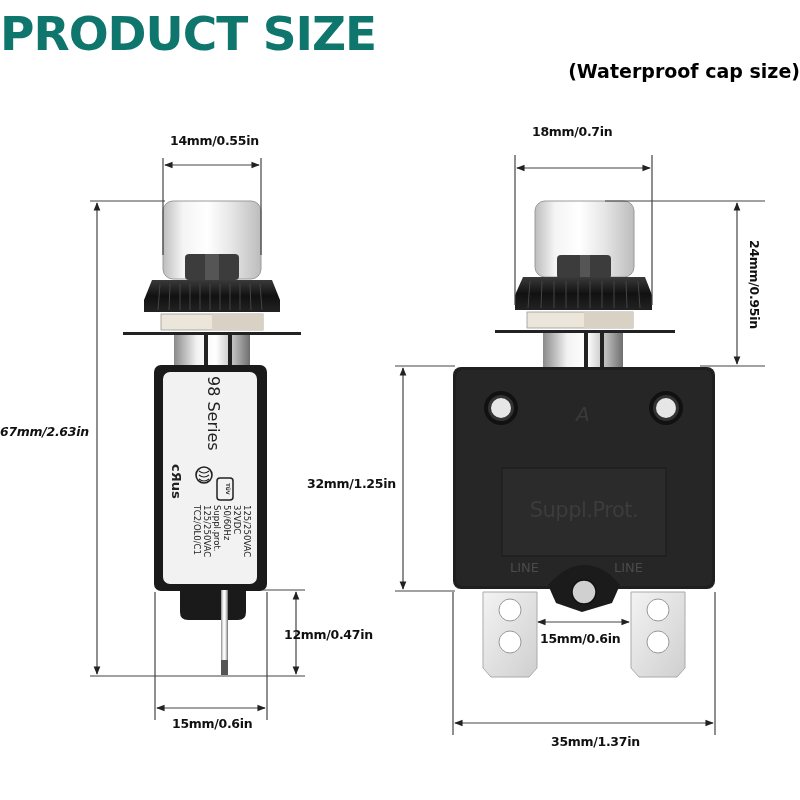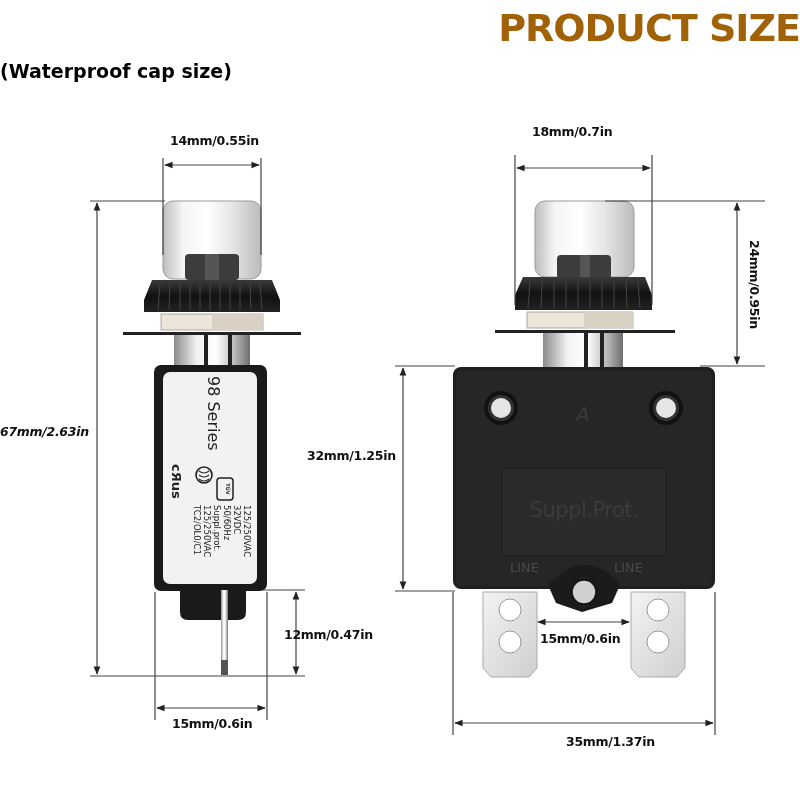--- a/index.html
+++ b/index.html
@@ -1,18 +1,18 @@
 <!DOCTYPE html>
 <html><head>
 <meta charset="utf-8">
 <style>
   html,body{margin:0;padding:0;background:#fff;}
   body{width:800px;height:800px;position:relative;overflow:hidden;font-family:"DejaVu Sans","Liberation Sans",sans-serif;}
-  .title{position:absolute;left:0;width:800px;top:6px;text-align:right;font-family:"DejaVu Sans",sans-serif;font-weight:bold;font-size:38px;letter-spacing:-1px;color:#a16207;}
-  .subtitle{position:absolute;left:0;width:800px;top:60px;text-align:left;font-family:"DejaVu Sans",sans-serif;font-weight:bold;font-size:19px;color:#000;}
+  .title{position:absolute;left:0;width:800px;top:6px;text-align:left;font-family:"DejaVu Sans",sans-serif;font-weight:bold;font-size:47px;letter-spacing:-1px;color:#0f766e;}
+  .subtitle{position:absolute;left:0;width:800px;top:60px;text-align:right;font-family:"DejaVu Sans",sans-serif;font-weight:bold;font-size:19px;color:#000;}
   .lbl{position:absolute;font-family:"DejaVu Sans",sans-serif;font-weight:bold;font-size:12.5px;color:#111;white-space:nowrap;letter-spacing:-0.3px;}
   .vlbl{position:absolute;font-family:"DejaVu Sans",sans-serif;font-weight:bold;font-size:12.5px;color:#111;white-space:nowrap;transform:rotate(90deg);transform-origin:left top;letter-spacing:-0.3px;}
   svg.draw{position:absolute;left:0;top:0;}
   .label-text{position:absolute;font-family:"DejaVu Sans",sans-serif;color:#222;white-space:nowrap;transform-origin:left top;transform:rotate(90deg);}
 </style>
 </head>
 <body>
 
 <div class="title">PRODUCT SIZE</div>
 <div class="subtitle">(Waterproof cap size)</div>
@@ -202,15 +202,15 @@
 <div style="position:absolute;left:510px;top:560px;font-size:13px;color:#4a4a4a;font-family:'DejaVu Sans',sans-serif;">LINE</div>
 <div style="position:absolute;left:614px;top:560px;font-size:13px;color:#4a4a4a;font-family:'DejaVu Sans',sans-serif;">LINE</div>
 
 <div class="lbl" style="left:170px;top:133px;">14mm/0.55in</div>
 <div class="lbl" style="left:0px;top:424px;font-style:italic;">67mm/2.63in</div>
 <div class="lbl" style="left:284px;top:627px;">12mm/0.47in</div>
 <div class="lbl" style="left:172px;top:716px;">15mm/0.6in</div>
 
 <div class="lbl" style="left:532px;top:124px;">18mm/0.7in</div>
 <div class="vlbl" style="left:762px;top:240px;">24mm/0.95in</div>
-<div class="lbl" style="left:307px;top:448px;">32mm/1.25in</div>
+<div class="lbl" style="left:307px;top:476px;">32mm/1.25in</div>
 <div class="lbl" style="left:540px;top:631px;">15mm/0.6in</div>
-<div class="lbl" style="left:566px;top:734px;">35mm/1.37in</div>
+<div class="lbl" style="left:551px;top:734px;">35mm/1.37in</div>
 
 </body></html>

